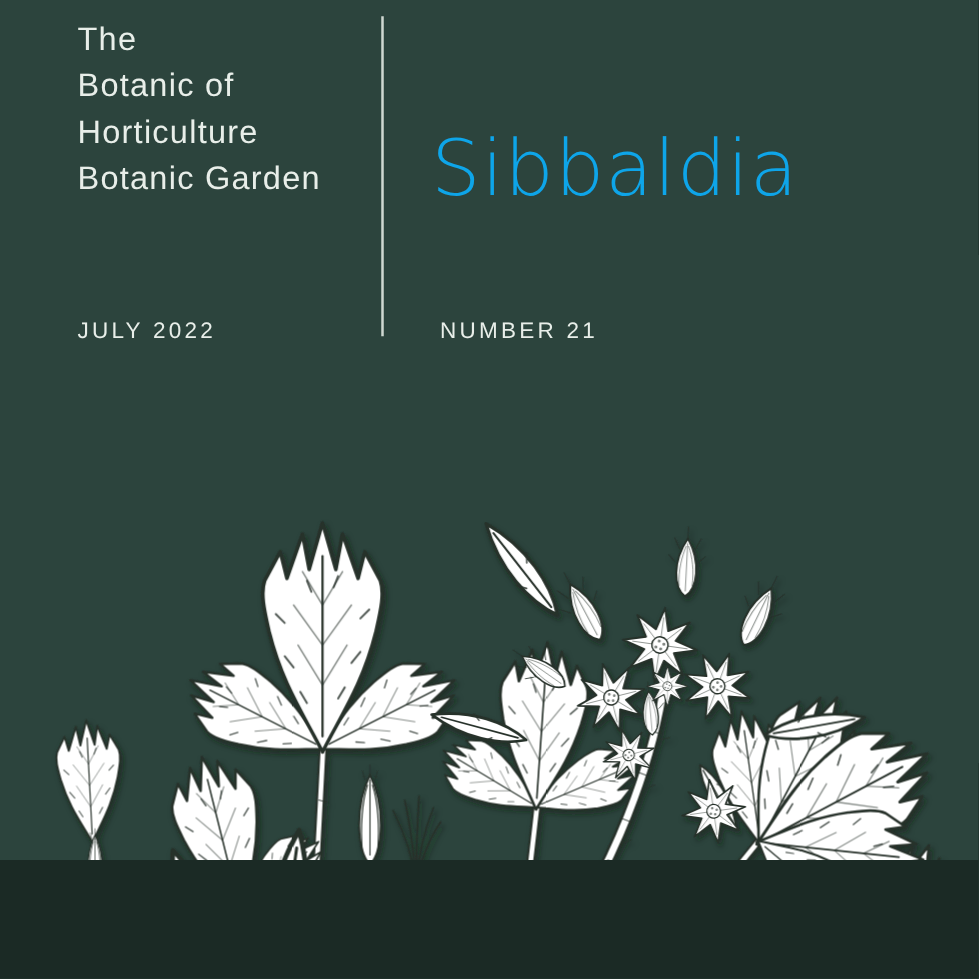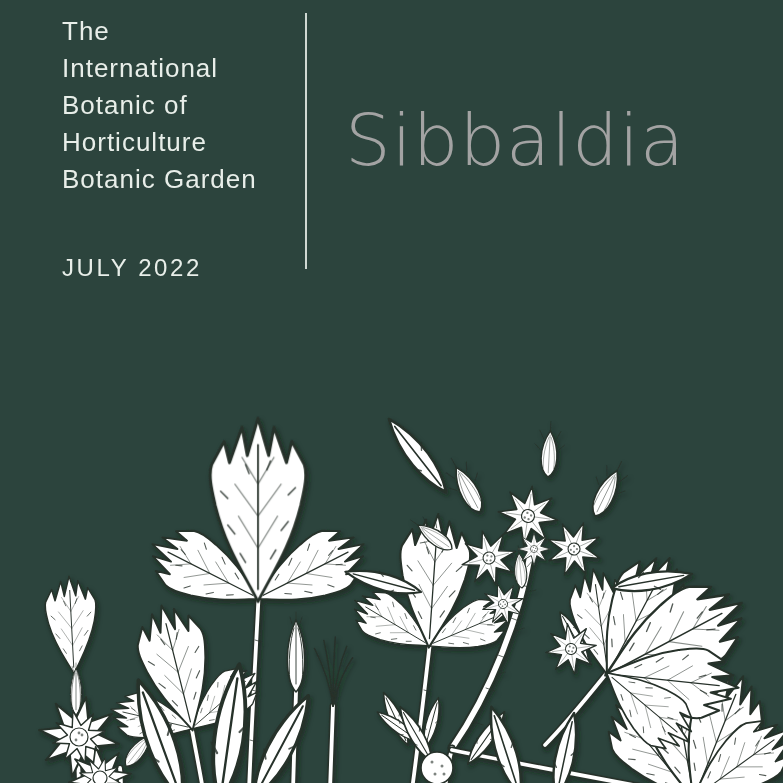--- a/index.html
+++ b/index.html
@@ -6,42 +6,42 @@
     --background:#2c443d;
     --text:#e8eee9;
     --divider:#dde5de;
     --ink:#27312a;
     --paper:#ffffff;
   }
   *{margin:0;padding:0;box-sizing:border-box;}
   html,body{background:#1b2a25;}
   .cover{
     position:relative;
-    width:783px;height:783px;
+    width:783px;height:688px;
     background:var(--background,#2c443d);
     overflow:hidden;
     font-family:"Liberation Sans","DejaVu Sans",sans-serif;
     color:var(--text,#e8eee9);
   }
   .left-block{position:absolute;left:62px;top:13px;width:230px;}
   .journal-name{font-size:26px;line-height:37px;font-weight:300;letter-spacing:1px;}
   .name-line{display:block;}
   .issue-date{
     position:absolute;left:62px;top:254px;
-    font-size:24px;letter-spacing:2.6px;font-weight:400;
+    font-size:18px;letter-spacing:2.6px;font-weight:400;
   }
   .divider{
     position:absolute;left:305px;top:13px;width:2px;height:256px;
     background:var(--divider,#dde5de);opacity:.92;
   }
   .title{
     position:absolute;left:345px;top:104px;
     font-family:"DejaVu Sans","Liberation Sans",sans-serif;
-    font-size:72px;font-weight:200;letter-spacing:1px;line-height:1;
-    color:#a3a3a3;white-space:nowrap;
+    font-size:62px;font-weight:200;letter-spacing:1px;line-height:1;
+    color:#0ea5e9;white-space:nowrap;
   }
   .issue-number{
     position:absolute;left:352px;top:254px;
     font-size:18px;letter-spacing:2.6px;font-weight:400;
   }
   .illustration{position:absolute;left:0;top:0;width:783px;height:783px;}
   
   .paper{fill:var(--paper,#fff);stroke:var(--ink,#27312a);stroke-width:1.6;stroke-linejoin:round;}
   .line{fill:none;stroke:var(--ink,#27312a);stroke-width:1;stroke-linecap:round;}
   .vein{fill:none;stroke:var(--ink,#27312a);stroke-width:.7;opacity:.55;stroke-linecap:round;}
@@ -53,33 +53,33 @@
   .dot{fill:var(--ink,#27312a);opacity:.6;}
 </style>
 </head>
 <body>
 
 <div class="cover">
 
   <div class="left-block">
     <div class="journal-name">
       <span class="name-line">The</span>
-      <span class="name-line">International</span>
       <span class="name-line">Botanic of</span>
       <span class="name-line">Horticulture</span>
       <span class="name-line">Botanic Garden</span>
     </div>
   </div>
 
   <div class="issue-date">JULY 2022</div>
 
   <div class="divider"></div>
 
   <h1 class="title">Sibbaldia</h1>
 
+  <div class="issue-number">NUMBER 21</div>
 
   <svg class="illustration" viewBox="0 0 783 783" xmlns="http://www.w3.org/2000/svg" aria-hidden="true">
     <defs>
       <filter id="soft" x="-20%" y="-20%" width="140%" height="140%">
         <feDropShadow dx="2" dy="3" stdDeviation="2" flood-color="#101f19" flood-opacity="0.55"></feDropShadow>
       </filter>
 
       <g id="leaflet">
         <path class="paper" d="M0,2 C-8,-14 -18,-28 -24,-52 C-26,-61 -28,-69 -26,-75 L-19,-88 L-16,-76 L-9,-96 L-6,-80 L0,-101 L6,-80 L9,-96 L16,-76 L19,-88 L26,-75 C28,-69 26,-61 24,-52 C18,-28 8,-14 0,2 Z"></path>
         <path class="line" d="M0,-5 L0,-86"></path>

